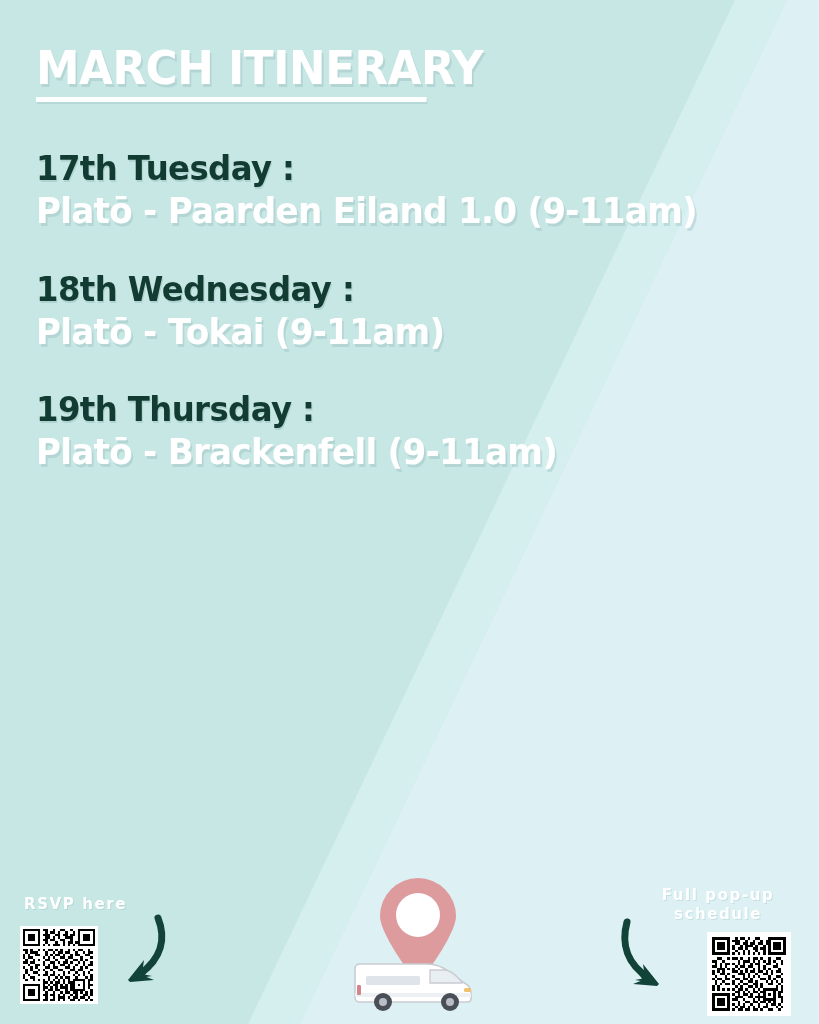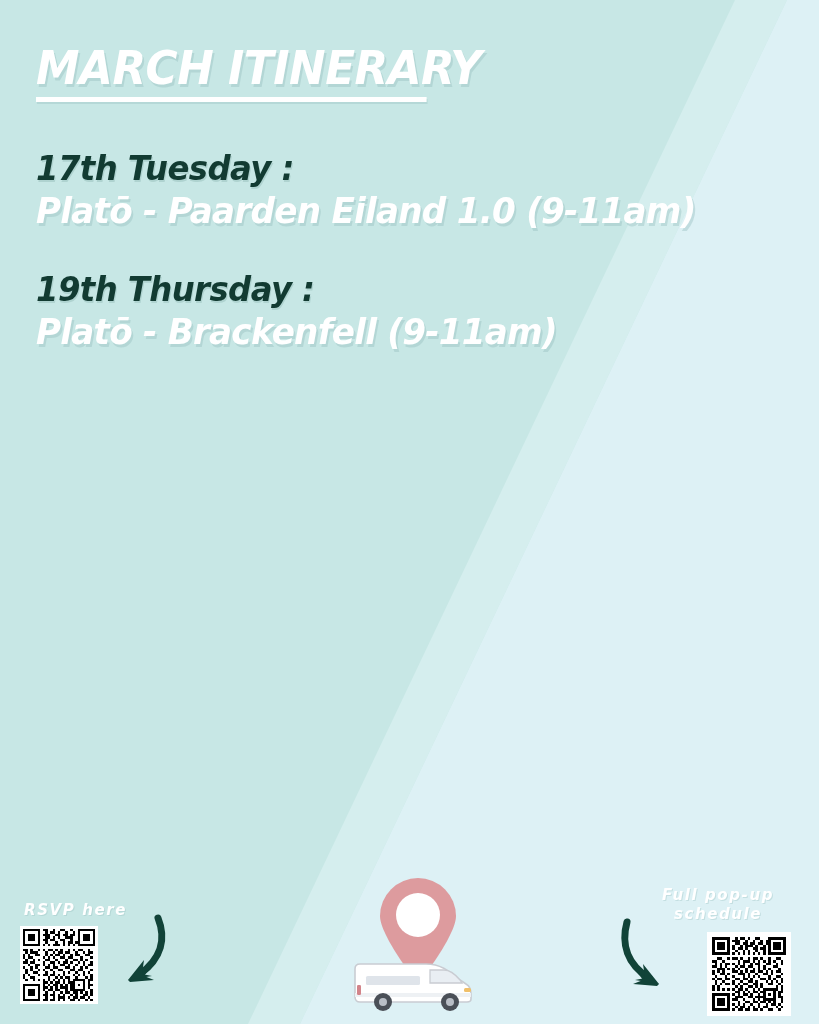--- a/index.html
+++ b/index.html
@@ -8,21 +8,20 @@
     padding: 0;
     background: #ffffff;
   }
   .poster {
     position: relative;
     width: 819px;
     height: 1024px;
     overflow: hidden;
     background: #c7e7e5;
     font-family: "Liberation Sans", sans-serif;
-    font-style: italic;
   }
 
   
   .diagonal-band {
     position: absolute;
     inset: 0;
     background: #ddf1f5;
     clip-path: polygon(100% 0%, 100% 100%, 300px 100%, 787px 0%);
     z-index: 0;
   }
@@ -122,21 +121,21 @@
     text-align: right;
   }
   .cta-label {
     font-family: "DejaVu Sans", sans-serif;
     font-size: 15px;
     font-weight: 700;
     color: #ffffff;
     letter-spacing: 1.6px;
     line-height: 1.28;
     text-shadow: 1px 1px 0 rgba(150,190,190,0.35);
-    margin: 0 0 6px 4px;
+    margin: 0 0 12px 4px;
   }
   .cta-label-right {
     margin: 0 6px 4px 0;
     text-align: center;
     width: 150px;
     margin-left: auto;
   }
 
   .qr-row-left {
     position: relative;
@@ -211,20 +210,24 @@
       <div class="title-rule"></div>
     </div>
 
     <div class="entries">
 
       <div class="entry">
         <div class="entry-day">17th Tuesday :</div>
         <div class="entry-detail">Platō - Paarden Eiland 1.0 (9-11am)</div>
       </div>
 
+      <div class="entry">
+        <div class="entry-day">18th Wednesday :</div>
+        <div class="entry-detail">Platō - Tokai (9-11am)</div>
+      </div>
 
       <div class="entry">
         <div class="entry-day">19th Thursday :</div>
         <div class="entry-detail">Platō - Brackenfell (9-11am)</div>
       </div>
 
 
     </div>
 
     <div class="footer-left">

